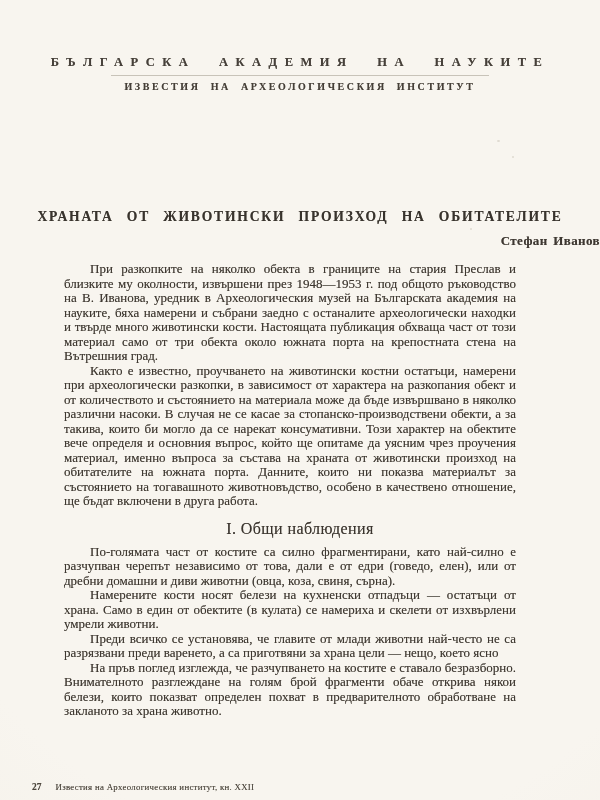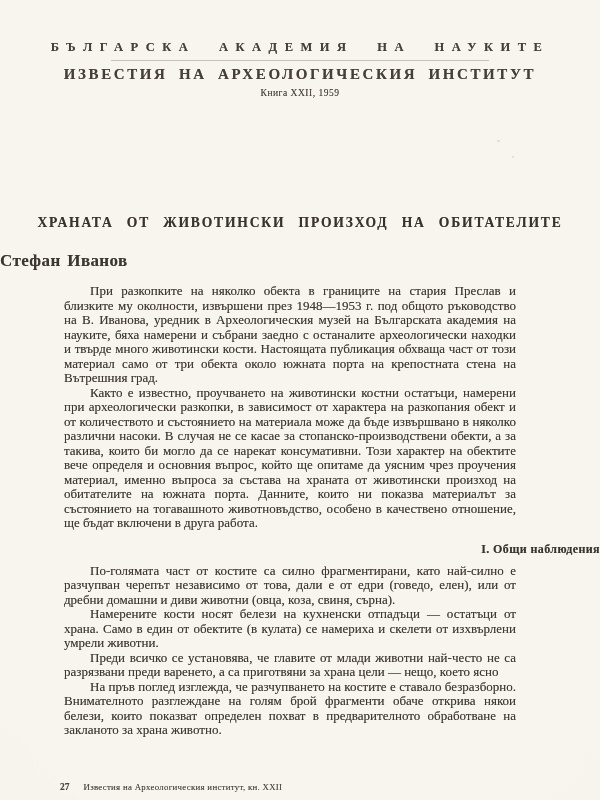--- a/index.html
+++ b/index.html
@@ -14,37 +14,37 @@
     height: 800px;
     overflow: hidden;
     background: radial-gradient(ellipse 135% 115% at 52% 42%,
                 #f8f5ef 55%, #f3f0e8 82%, #ecE9e0 100%);
     color: #3e3831;
     font-family: "Liberation Serif", "DejaVu Serif", serif;
     text-shadow: 0 0 0.5px rgba(62, 55, 46, 0.5);
   }
 
   
-  .masthead { padding-top: 40px; text-align: center; }
+  .masthead { padding-top: 55px; text-align: center; }
   .academy {
     font-size: 12.5px;
     font-weight: bold;
     letter-spacing: 7.5px;
     word-spacing: 13px;
     color: #46403a;
     white-space: nowrap;
   }
   .rule {
     width: 378px;
     height: 1px;
     margin: 5px auto 5px;
     background: rgba(112, 102, 86, 0.35);
   }
   .journal {
-    font-size: 15px;
+    font-size: 10px;
     font-weight: bold;
     letter-spacing: 2.6px;
     word-spacing: 5px;
     color: #453f38;
     white-space: nowrap;
   }
   .volume {
     margin-top: 5px;
     font-size: 9.5px;
     letter-spacing: 0.5px;
@@ -56,23 +56,23 @@
     margin: 116px 0 0 0;
     text-align: center;
     font-size: 13.6px;
     font-weight: bold;
     letter-spacing: 1.8px;
     word-spacing: 8px;
     line-height: 18px;
     color: #38332d;
   }
   .author {
-    margin-top: 19px;
-    text-align: left;
-    font-size: 17px;
+    margin-top: 7px;
+    text-align: right;
+    font-size: 13px;
     font-weight: bold;
     letter-spacing: 0.4px;
     word-spacing: 2px;
     color: #3d3731;
   }
 
   
   .textblock {
     width: 452px;
     margin-left: 64px;
@@ -82,31 +82,31 @@
     margin: 0;
     padding: 0;
     font-size: 13px;
     line-height: 14.5px;
     text-align: justify;
     text-indent: 26px;
     color: #3e3831;
   }
   .section-heading {
     margin: 11px 0 7px 0;
-    text-align: right;
-    font-size: 12px;
-    font-weight: bold;
+    text-align: center;
+    font-size: 16px;
+    font-weight: normal;
     letter-spacing: 0.4px;
     color: #3a342e;
   }
 
   
   .pagefoot {
     position: absolute;
-    left: 60px;
+    left: 32px;
     top: 782px;
     font-size: 8.8px;
     color: #4c463d;
     white-space: nowrap;
   }
   .signum { font-weight: bold; margin-right: 14px; font-size: 9.5px; }
   .running { letter-spacing: 0.3px; }
 
   
   .speck {
@@ -120,21 +120,20 @@
 </style>
 </head>
 <body>
 
 <div class="page">
 
   <header class="masthead">
     <div class="academy">БЪЛГАРСКА АКАДЕМИЯ НА НАУКИТЕ</div>
     <div class="rule"></div>
     <div class="journal">ИЗВЕСТИЯ НА АРХЕОЛОГИЧЕСКИЯ ИНСТИТУТ</div>
-    <div class="volume">Книга XXII, 1959</div>
   </header>
 
   <main>
     <h1 class="article-title"><span>ХРАНАТА ОТ ЖИВОТИНСКИ ПРОИЗХОД НА ОБИТАТЕЛИТЕ</span><br></h1>
 
     <div class="author">Стефан Иванов</div>
 
     <section class="textblock intro">
         <p class="para">При разкопките на няколко обекта в границите на стария Преслав и близките му околности, извършени през 1948—1953 г. под общото ръководство на В. Иванова, уредник в Археологическия музей на Българската академия на науките, бяха намерени и събрани заедно с останалите археологически находки и твърде много животински кости. Настоящата публикация обхваща част от този материал само от три обекта около южната порта на крепостната стена на Вътрешния град.</p>
         <p class="para">Както е известно, проучването на животински костни остатъци, намерени при археологически разкопки, в зависимост от характера на разкопания обект и от количеството и състоянието на материала може да бъде извършвано в няколко различни насоки. В случая не се касае за стопанско-производствени обекти, а за такива, които би могло да се нарекат консумативни. Този характер на обектите вече определя и основния въпрос, който ще опитаме да уясним чрез проучения материал, именно въпроса за състава на храната от животински произход на обитателите на южната порта. Данните, които ни показва материалът за състоянието на тогавашното животновъдство, особено в качествено отношение, ще бъдат включени в друга работа.</p>

